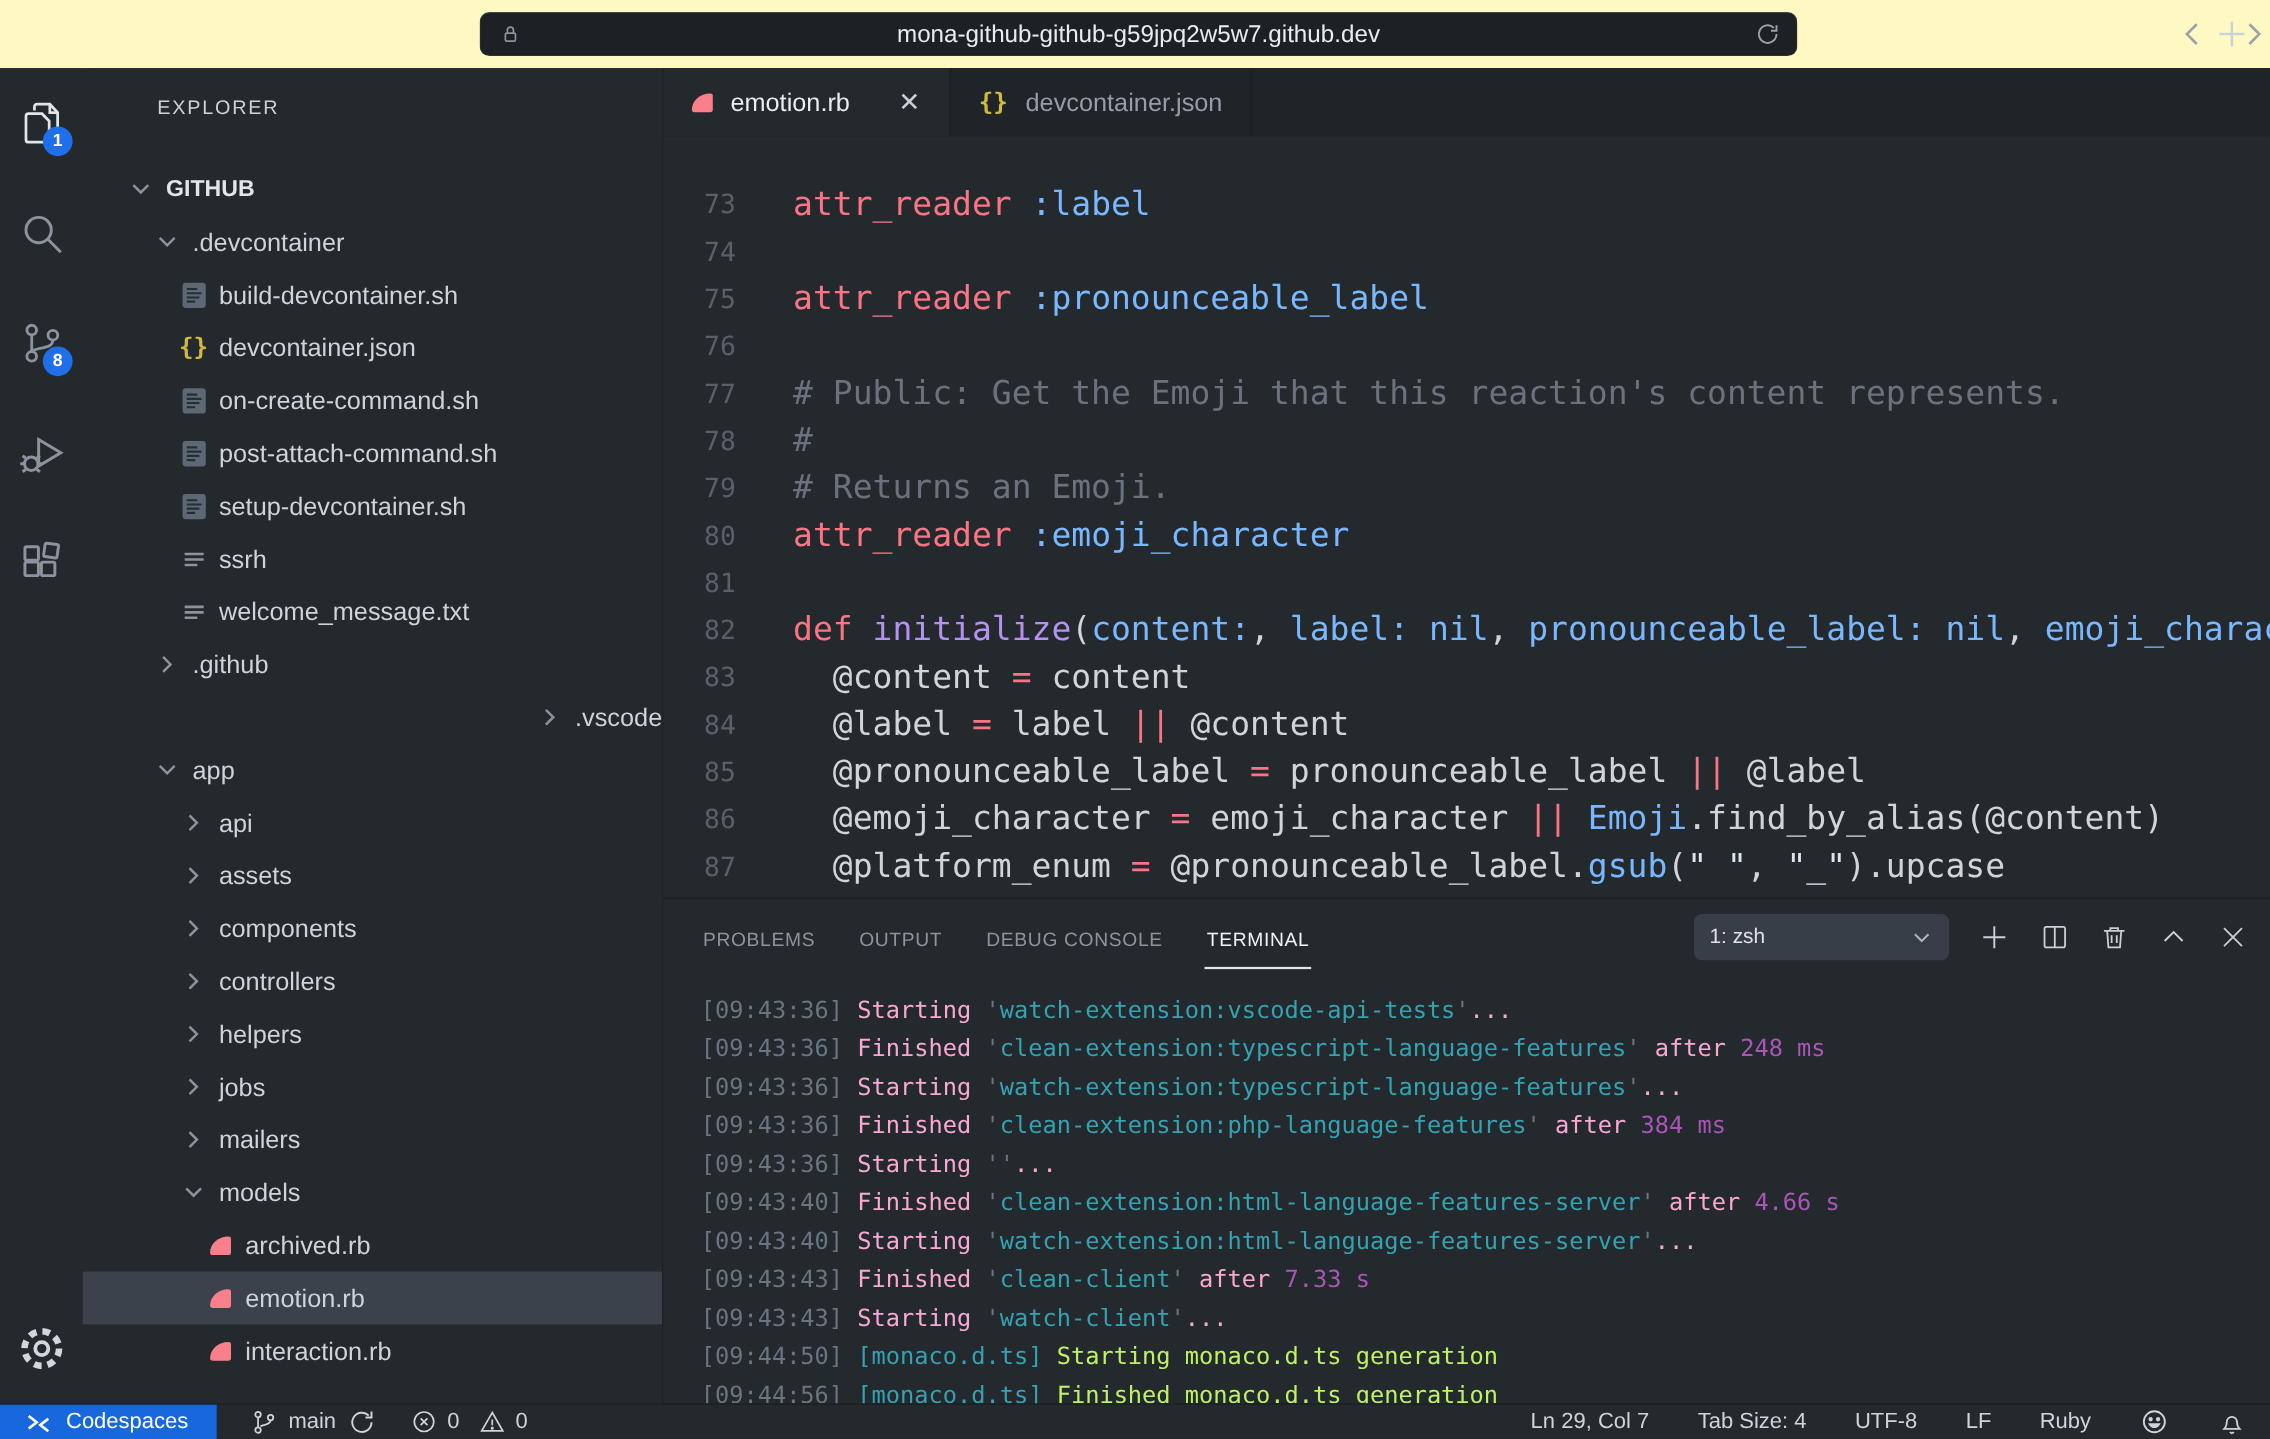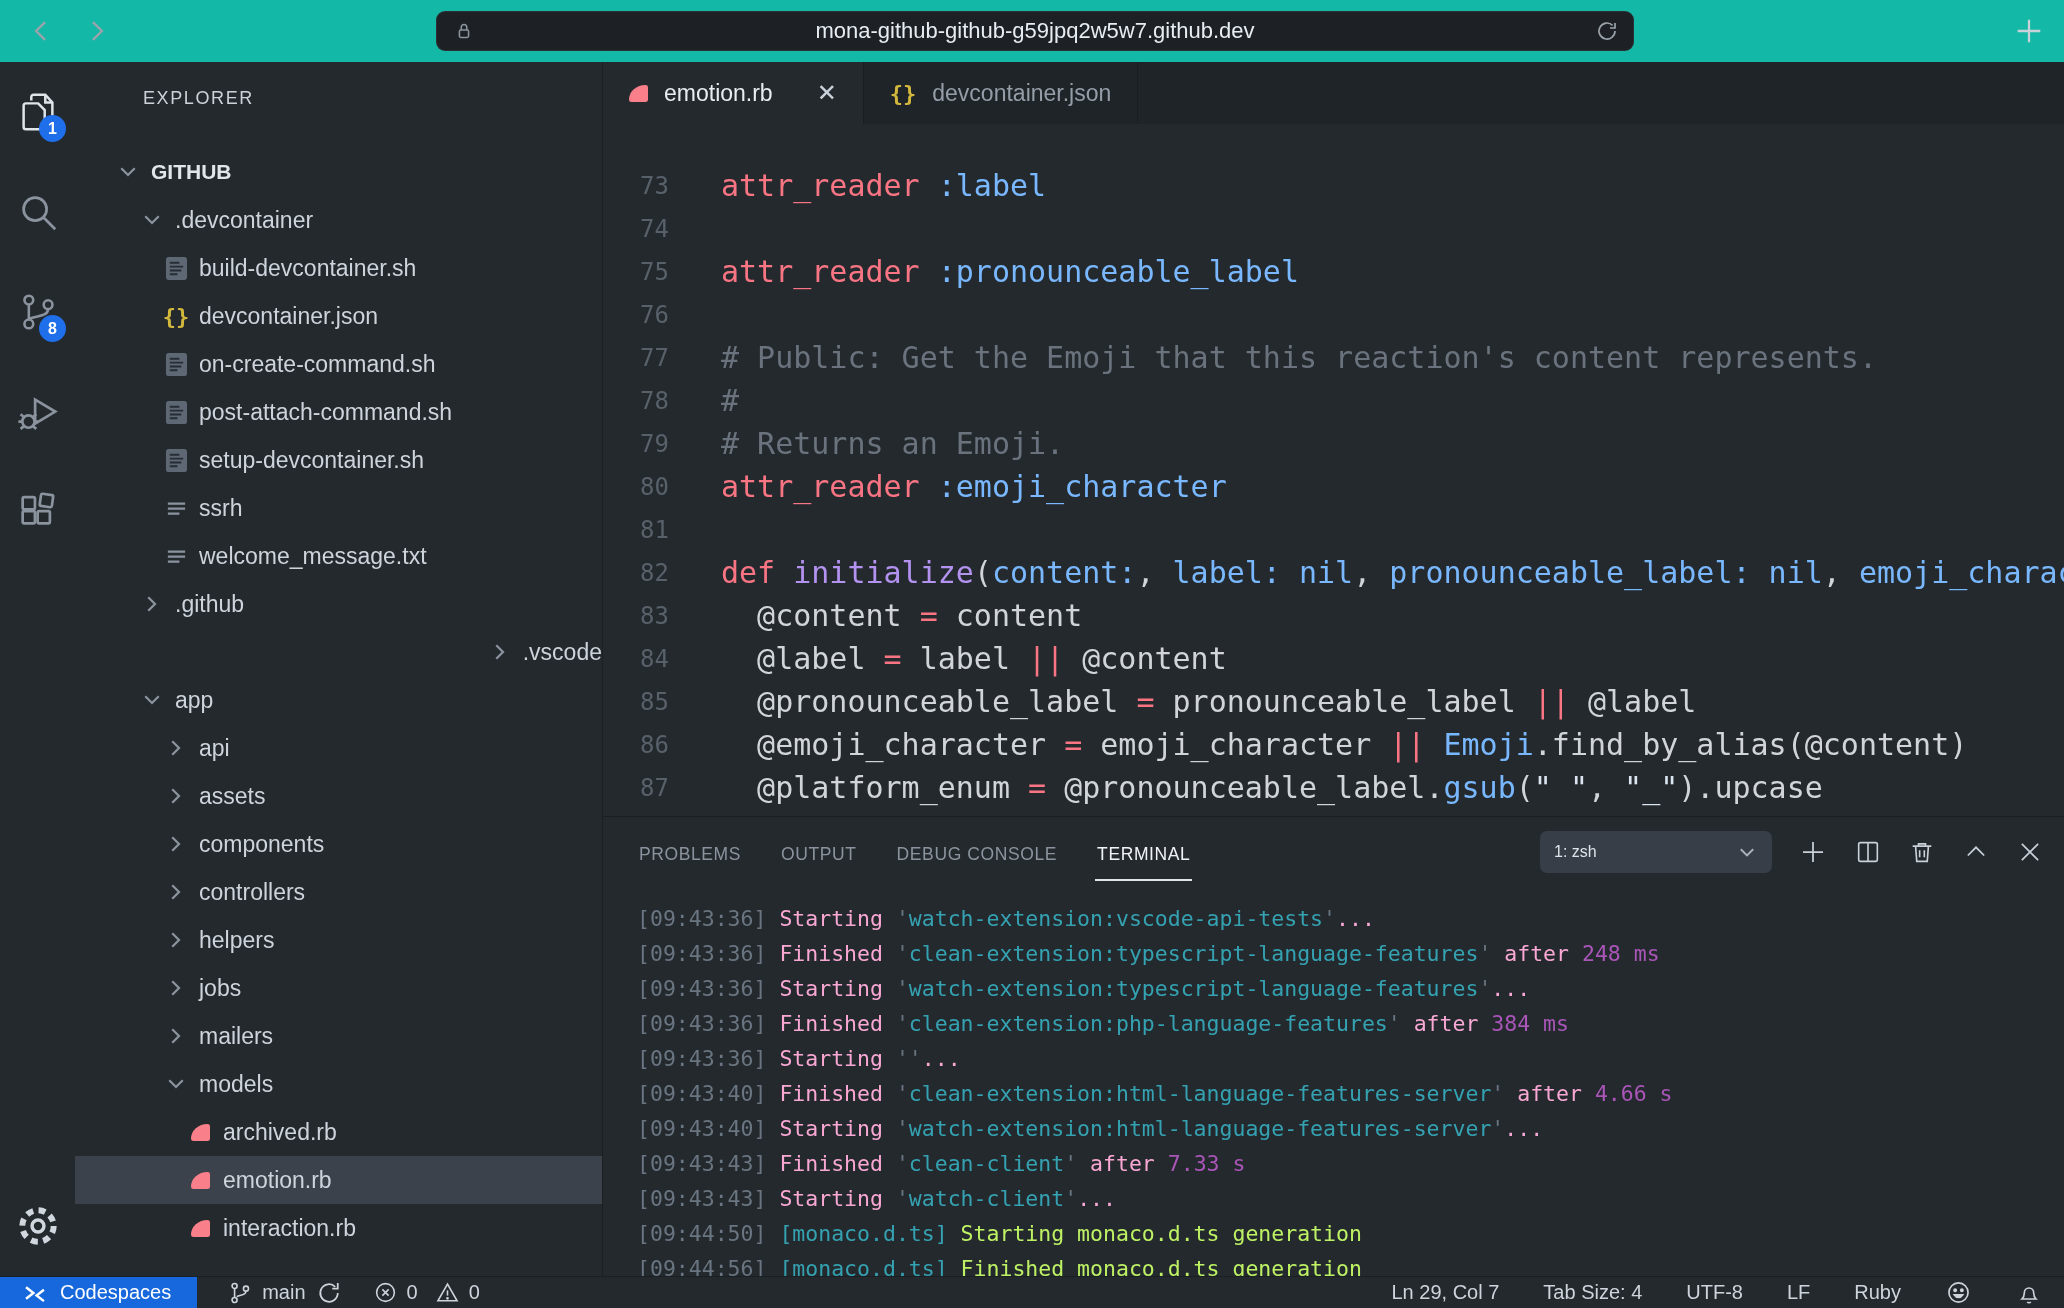--- a/index.html
+++ b/index.html
@@ -1,21 +1,21 @@
 <!DOCTYPE html>
 <html><head>
 <meta charset="utf-8">
 <style>
   * { margin:0; padding:0; box-sizing:border-box; }
   html,body { width:2064px; height:1308px; overflow:hidden; background:#24292e;
     font-family:"Liberation Sans", sans-serif; -webkit-font-smoothing:antialiased; }
 
   
-  .topbar { position:absolute; left:0; top:0; width:2064px; height:62px; background:#14b8a6;
-    display:flex; align-items:center; }
+  .topbar { position:absolute; left:0; top:0; width:2064px; height:62px; background:#fef9c3;
+    display:flex; align-items:center;justify-content:flex-end; }
   .nav-arrows { display:flex; gap:26px; margin-left:26px; color:#9aa3ab; }
   .nav-btn { width:30px; height:30px; display:flex; align-items:center; justify-content:center; cursor:pointer; }
   .urlbar { position:absolute; left:436px; top:11px; width:1198px; height:40px; background:#1d2125;
     border:1px solid rgba(255,255,255,0.07); border-radius:9px; display:flex; align-items:center; }
   .urlbar .lock { margin-left:16px; color:#8b949e; display:flex; }
   .urlbar .url-text { flex:1; text-align:center; color:#e6edf3; font-size:22px; }
   .urlbar .reload { margin-right:14px; color:#9aa3ab; display:flex; cursor:pointer; }
   .newtab { position:absolute; right:18px; top:14px; color:#c9d1d9; cursor:pointer; }
 
   
@@ -68,21 +68,21 @@
   .panel { position:absolute; left:0; top:754px; width:100%; height:460px; background:#24292e;
     border-top:1px solid #1a1f24; overflow:hidden; }
   .panel-tabs { height:74px; display:flex; align-items:center; padding-left:34px; }
   .ptab { font-size:17.5px; letter-spacing:0.6px; color:#8b949e; margin-right:36px; cursor:pointer;
     position:relative; padding:10px 2px; }
   .ptab.active { color:#f0f3f6; }
   .ptab.active::after { content:""; position:absolute; left:0; right:0; bottom:-6px; height:2px; background:#e1e4e8; }
   .panel-controls { position:absolute; right:20px; top:14px; display:flex; align-items:center; gap:26px;
     color:#c9d1d9; }
   .shell-select { width:232px; height:42px; background:#373e47; border-radius:7px; display:flex;
-    align-items:center; padding:0 14px; font-size:16px; color:#dde3e9; cursor:pointer; }
+    align-items:center; padding:0 14px; font-size:19px; color:#dde3e9; cursor:pointer; }
   .shell-select .ssel-label { flex:1; }
   .pc-btn { display:flex; cursor:pointer; }
   .term { padding:10px 0 0 34px; }
   .tm-line { height:35px; display:flex; align-items:center; white-space:pre; font-size:21.5px;
     font-family:"DejaVu Sans Mono", monospace; }
   .tm-ts { color:#697580; } .tm-txt { color:#f9a8d4; } .tm-teal { color:#35a2b2; }
   .tm-num { color:#aa55b8; } .tm-dim { color:#bef264; }
 
   
   .statusbar { position:absolute; left:0; top:1276px; width:2064px; height:32px; background:#24292e;

